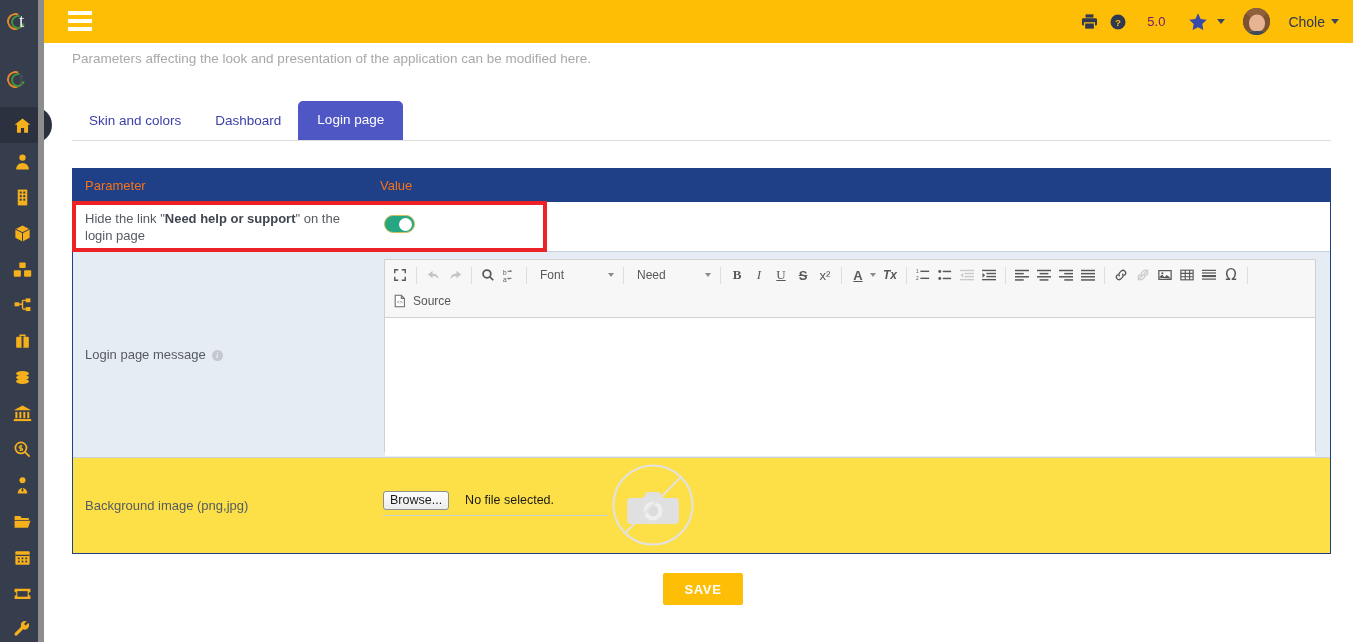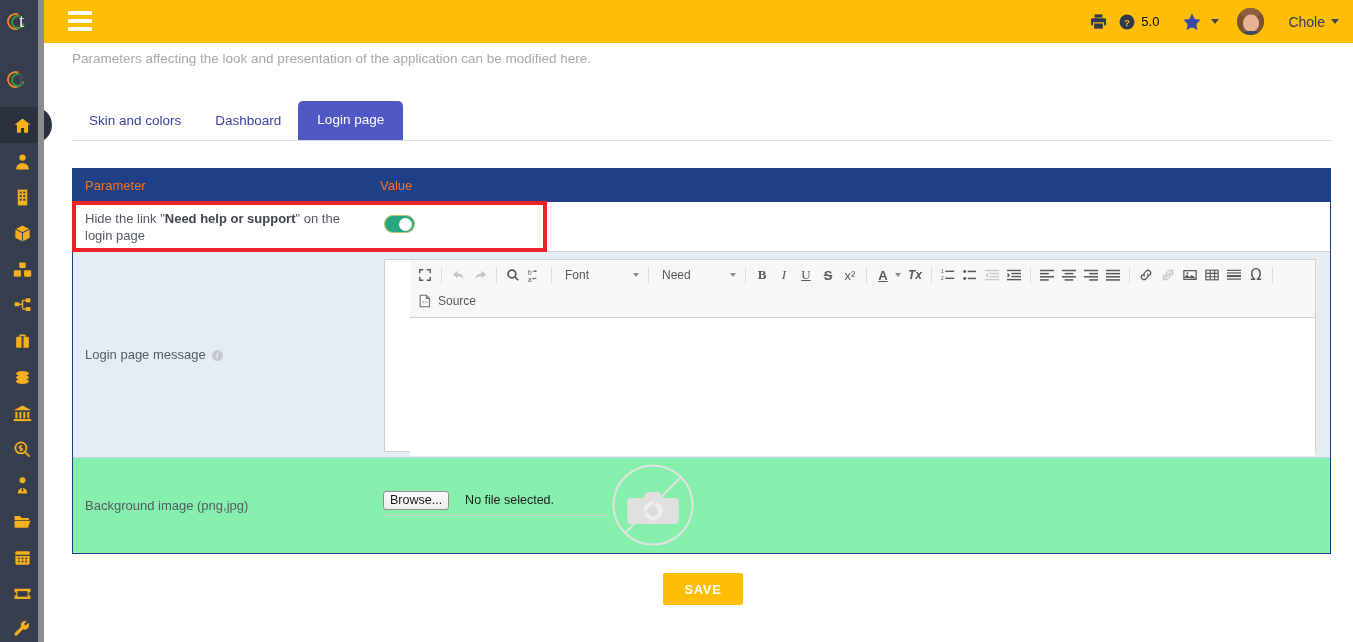--- a/index.html
+++ b/index.html
@@ -79,21 +79,21 @@
   #hamburger span { display: block; height: 4px; background: #ffffff; border-radius: 1px; }
 
   #topbar-right {
     position: absolute; right: 14px; top: 0; height: 43px;
     display: flex; align-items: center; gap: 0px;
     color: #2f3a52;
   }
   .tb-icon { display: flex; align-items: center; justify-content: center; }
   #printer-icon { width: 26px; height: 43px; }
   #help-icon { width: 24px; height: 43px; margin-left: 4px; }
-  #version-label { font-size: 13px; color: #000000; margin-left: 2px; }
+  #version-label { font-size: 13px; color: #701a75; margin-left: 17px; }
   #star-icon { width: 34px; height: 43px; margin-left: 16px; }
   .chevron {
     width: 0; height: 0;
     border-left: 4.5px solid transparent;
     border-right: 4.5px solid transparent;
     border-top: 5px solid #3b4559;
   }
   #star-chevron { margin-left: 2px; margin-right: 4px; }
   #avatar {
     width: 27px; height: 27px; border-radius: 50%;
@@ -121,21 +121,21 @@
     position: absolute; right: -2px; top: 6px;
     width: 10px; height: 22px; border-radius: 50%;
     background: #7d5231;
   }
   #avatar .shirt {
     position: absolute; left: 50%; bottom: -6px;
     transform: translateX(-50%);
     width: 22px; height: 10px; border-radius: 50% 50% 0 0;
     background: #3c4a5c;
   }
-  #user-name { font-size: 14px; color: #2f3a52; margin-left: 24px; margin-right: 6px; }
+  #user-name { font-size: 14px; color: #2f3a52; margin-left: 18px; margin-right: 6px; }
 
   
   #content {
     position: absolute; left: 44px; top: 43px;
     width: 1309px; height: 599px;
     background: #ffffff;
   }
   #page-subtitle {
     position: absolute; left: 28px; top: 8px;
     font-size: 13.5px; color: #a8a8a8;
@@ -220,21 +220,20 @@
     font-family: "Liberation Serif", serif; font-style: italic;
     margin-left: 6px; vertical-align: 1px;
   }
 
   
   #ckeditor {
     position: absolute; left: 6px; top: 7px;
     width: 932px; height: 193px;
     border: 1px solid #d1d1d1;
     background: #ffffff;
-    padding-left: 25px;
   }
   #ck-toolbar {
     background: #f7f7f7;
     border-bottom: 1px solid #d1d1d1;
     padding: 2px 4px 3px 4px;
   }
   .ck-row { display: flex; align-items: center; height: 26px; }
   .ck-btn {
     height: 22px; min-width: 22px;
     display: flex; align-items: center; justify-content: center;
@@ -256,21 +255,21 @@
     border-right: 3.5px solid transparent;
     border-top: 4px solid #8a8a8a;
   }
   #ck-source-btn {
     display: flex; align-items: center; gap: 6px;
     font-size: 12px; color: #585858; padding-left: 4px;
   }
   #ck-body { height: 138px; background: #ffffff; }
 
   #row-background-image {
-    height: 95px; background: #86efac;
+    height: 95px; background: #fde047;
   }
   #row-background-image .cell-label { align-items: center; }
   #file-field {
     position: absolute; left: 5px; top: 33px;
     width: 225px; height: 25px;
     border-bottom: 1px solid #cfcfcf;
     display: flex; align-items: flex-start; gap: 9px;
   }
   #browse-button {
     font-size: 12.5px; color: #1b1b1b;

